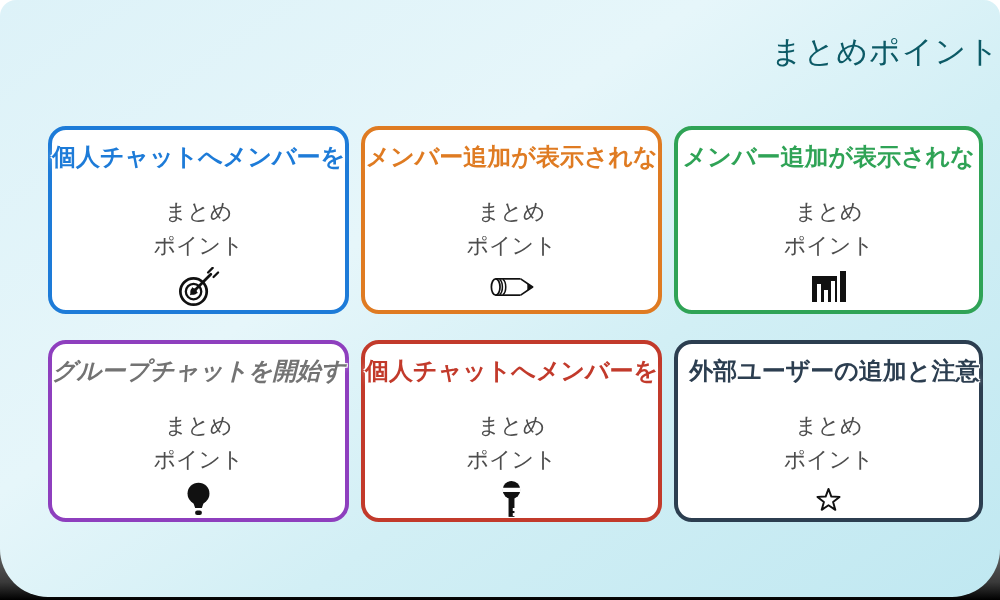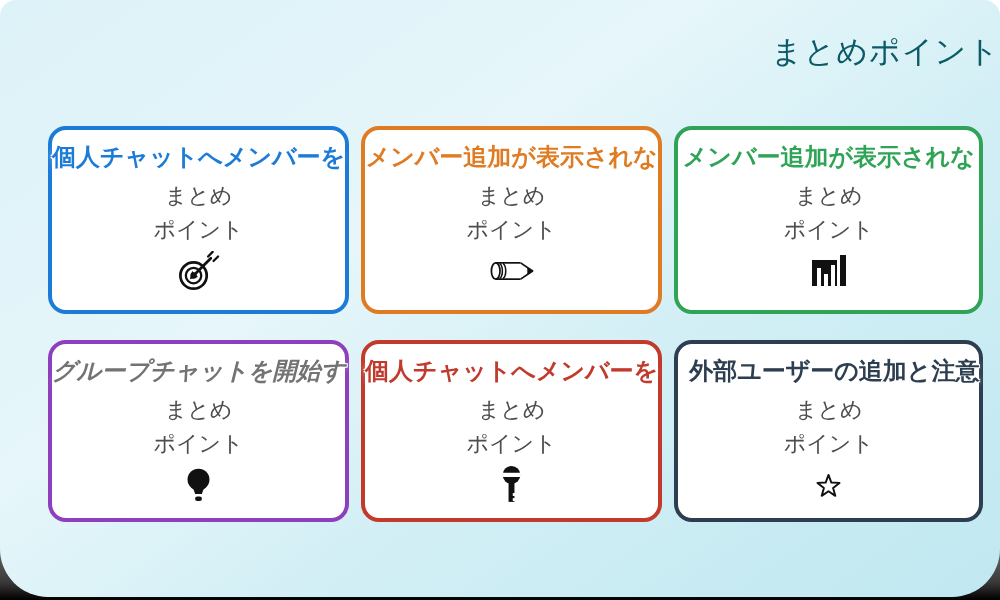--- a/index.html
+++ b/index.html
@@ -27,21 +27,21 @@
     background:#ffffff;border:4px solid #888;border-radius:18px;
     box-sizing:border-box;display:flex;flex-direction:column;align-items:center;
     padding-top:12px;overflow:visible;
   }
   .card-title{
     font-size:24px;font-weight:700;white-space:nowrap;line-height:1.25;
     text-shadow:-1px -1px 0 #fff,1px -1px 0 #fff,-1px 1px 0 #fff,1px 1px 0 #fff,0 0 6px #fff;
     z-index:2;
   }
   .card-subtitle{
-    margin-top:7px;display:flex;flex-direction:column;align-items:center;
+    margin-top:23px;display:flex;flex-direction:column;align-items:center;
     font-size:22px;line-height:34px;color:#4d4d4d;text-align:left;
   }
   .card-icon{
     margin-top:3px;height:42px;display:flex;align-items:center;justify-content:center;
     color:#111111;
   }
   .card-icon svg{display:block;}
 </style>
 </head>
 <body>

